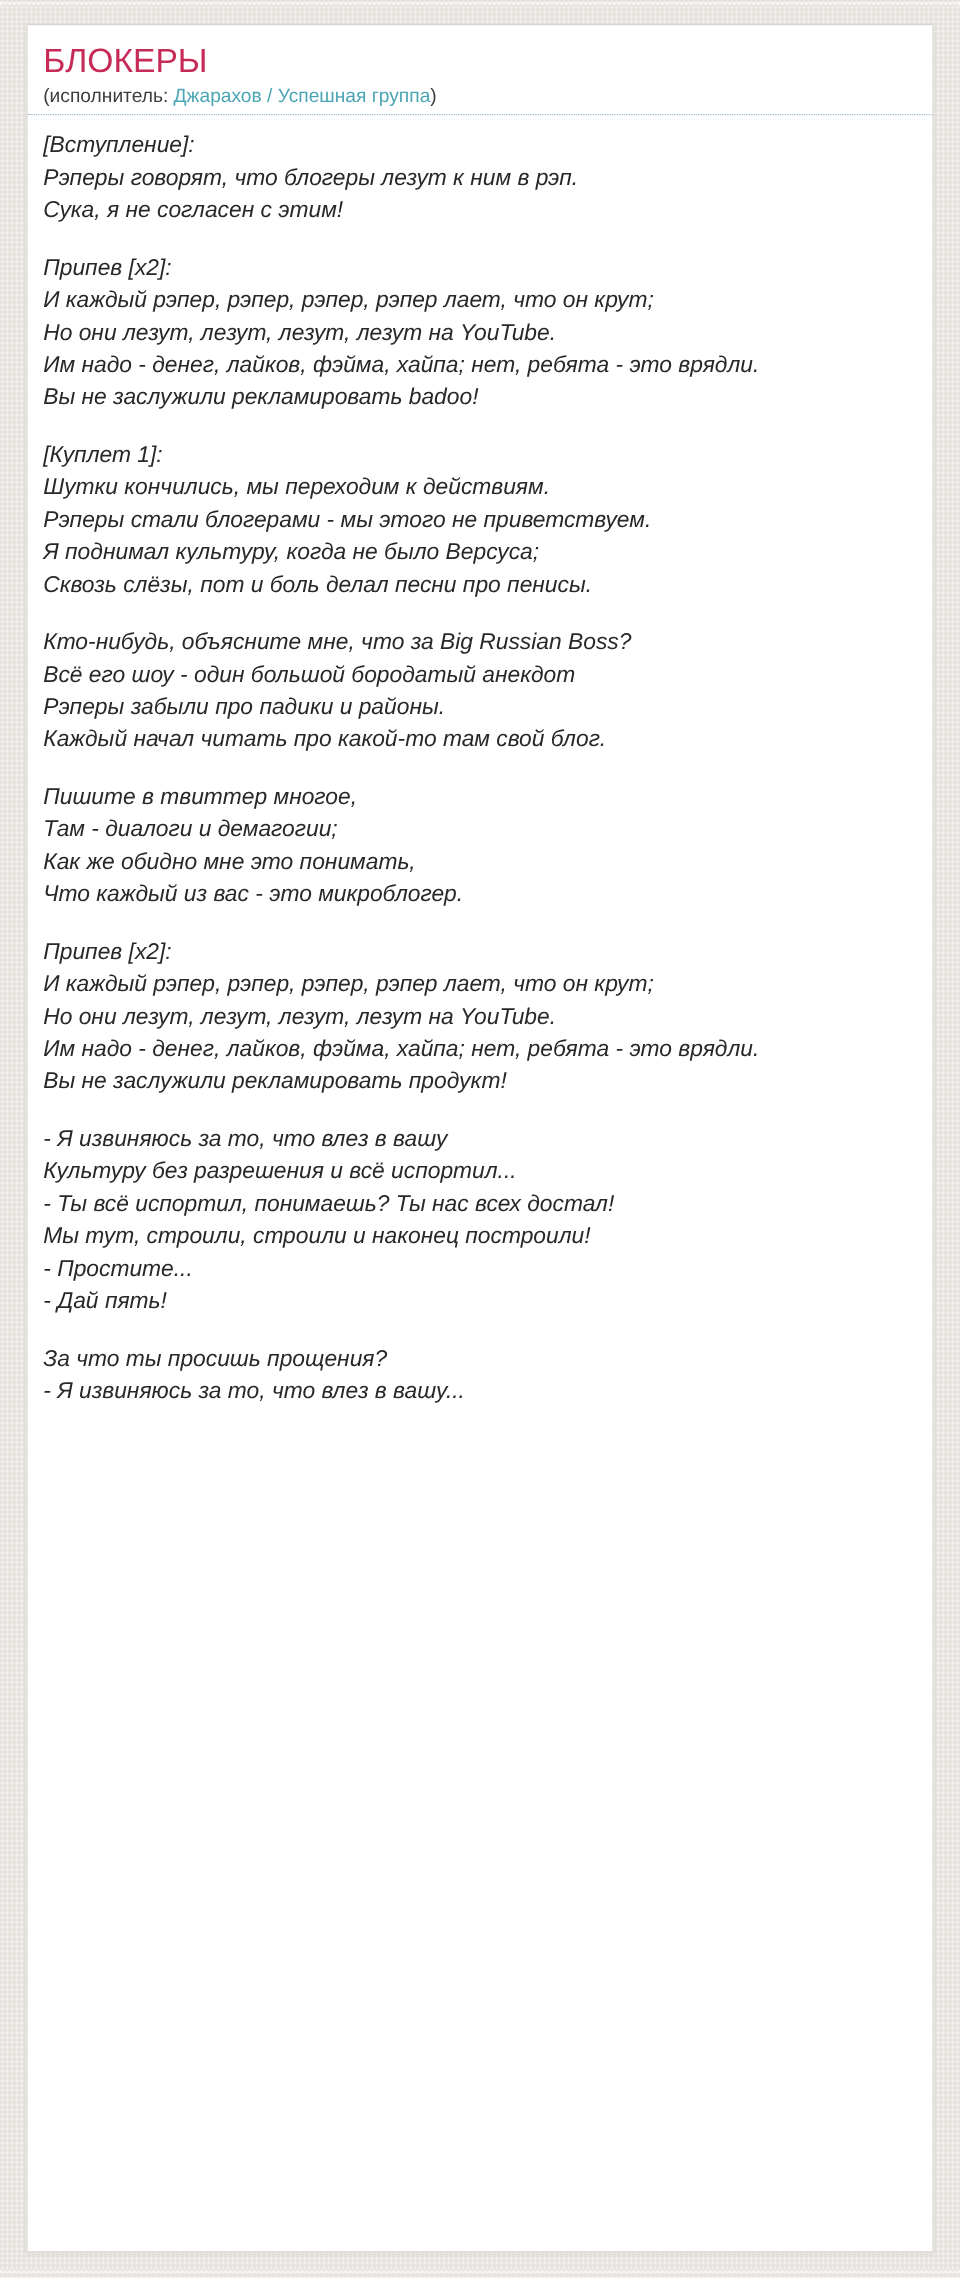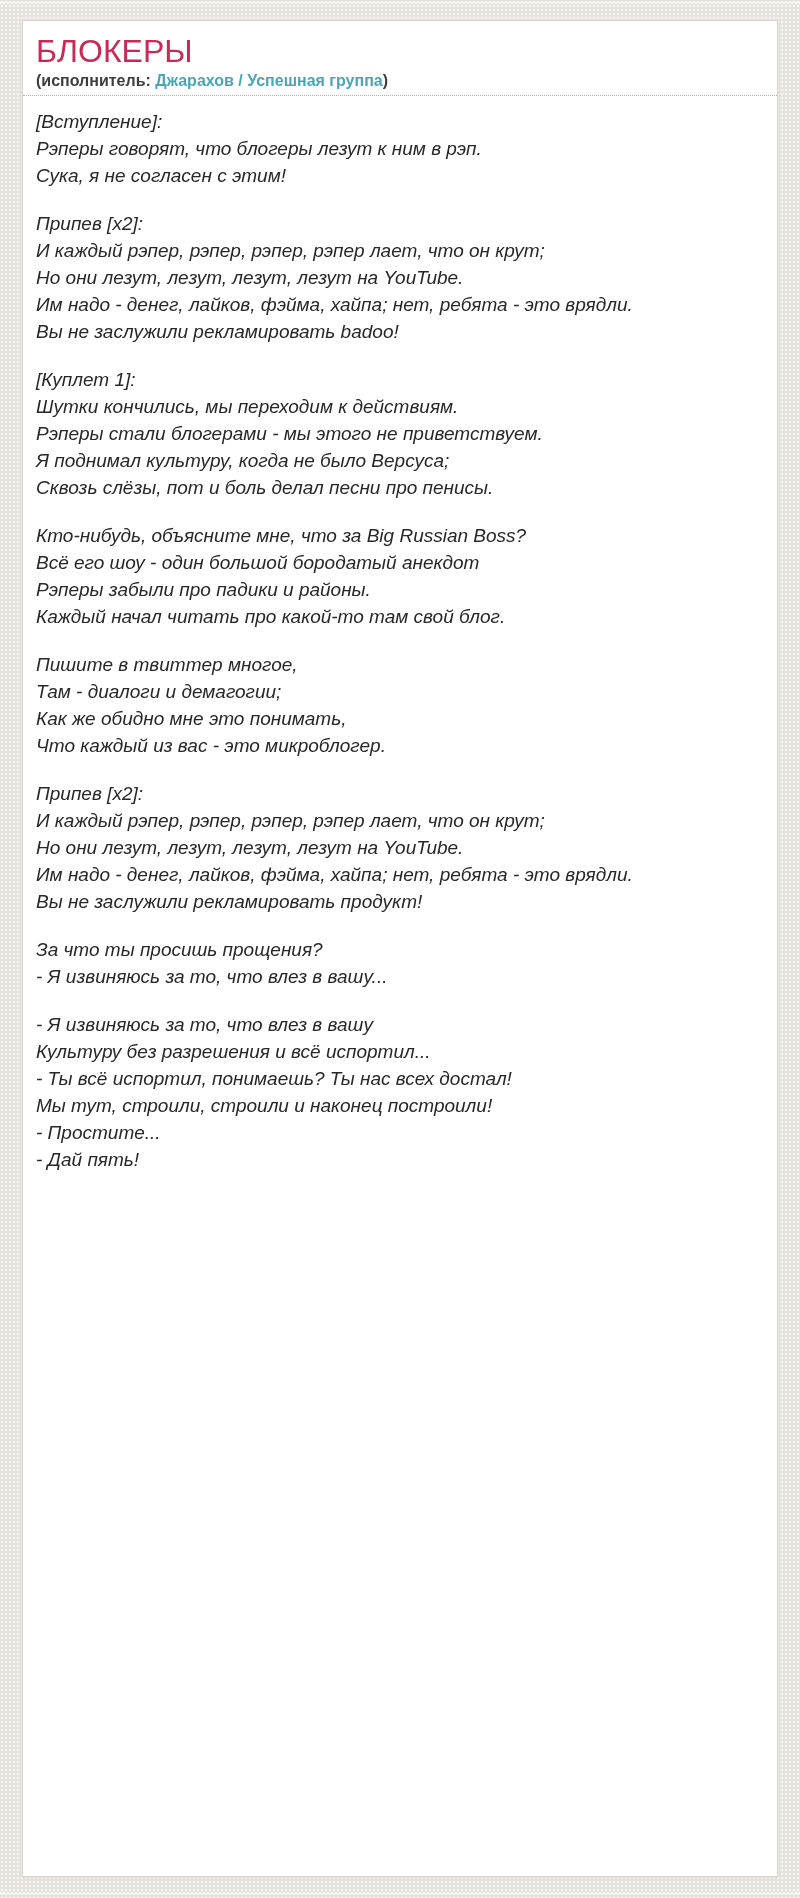--- a/index.html
+++ b/index.html
@@ -37,32 +37,31 @@
     background: #ffffff;
     border: 1px solid #d9d5cf;
     box-shadow: 0 1px 3px rgba(0,0,0,0.07);
     overflow: hidden;
   }
   .card-header {
     padding: 14px 14px 4px 13px;
     border-bottom: 1px dotted #97b6c8;
   }
   .song-title {
-    font-size: 32px;
+    font-size: 28px;
     line-height: 32px;
     font-weight: 400;
     color: #c52b56;
     letter-spacing: 0;
   }
   .artist-line {
     margin-top: 4px;
     font-size: 16px;
     line-height: 20px;
     color: #3d3d3d;
-    font-weight: bold;
   }
   .artist-line a {
     color: #4ba5b4;
     text-decoration: none;
     cursor: pointer;
   }
   .artist-sep { color: #4ba5b4; }
 
   .lyrics {
     padding: 12px 14px 0 13px;
@@ -84,18 +83,18 @@
     <div class="artist-line"><span>(исполнитель: </span><a href="#" style="color: rgb(75, 165, 180);">Джарахов</a><span class="artist-sep" style="color: rgb(75, 165, 180);"> / </span><a href="#" style="color: rgb(75, 165, 180);">Успешная группа</a><span>)</span></div>
   </div>
 
   <div class="lyrics" id="lyrics">
       <p class="stanza">[Вступление]:<br>Рэперы говорят, что блогеры лезут к ним в рэп.<br>Сука, я не согласен с этим!</p>
       <p class="stanza">Припев [x2]:<br>И каждый рэпер, рэпер, рэпер, рэпер лает, что он крут;<br>Но они лезут, лезут, лезут, лезут на YouTube.<br>Им надо - денег, лайков, фэйма, хайпа; нет, ребята - это врядли.<br>Вы не заслужили рекламировать badoo!</p>
       <p class="stanza">[Куплет 1]:<br>Шутки кончились, мы переходим к действиям.<br>Рэперы стали блогерами - мы этого не приветствуем.<br>Я поднимал культуру, когда не было Версуса;<br>Сквозь слёзы, пот и боль делал песни про пенисы.</p>
       <p class="stanza">Кто-нибудь, объясните мне, что за Big Russian Boss?<br>Всё его шоу - один большой бородатый анекдот<br>Рэперы забыли про падики и районы.<br>Каждый начал читать про какой-то там свой блог.</p>
       <p class="stanza">Пишите в твиттер многое,<br>Там - диалоги и демагогии;<br>Как же обидно мне это понимать,<br>Что каждый из вас - это микроблогер.</p>
       <p class="stanza">Припев [x2]:<br>И каждый рэпер, рэпер, рэпер, рэпер лает, что он крут;<br>Но они лезут, лезут, лезут, лезут на YouTube.<br>Им надо - денег, лайков, фэйма, хайпа; нет, ребята - это врядли.<br>Вы не заслужили рекламировать продукт!</p>
+      <p class="stanza">- Я извиняюсь за то, что влез в вашу<br>Культуру без разрешения и всё испортил...<br>- Ты всё испортил, понимаешь? Ты нас всех достал!<br>Мы тут, строили, строили и наконец построили!<br>- Простите...<br>- Дай пять!</p>
       <p class="stanza">За что ты просишь прощения?<br>- Я извиняюсь за то, что влез в вашу...</p>
-      <p class="stanza">- Я извиняюсь за то, что влез в вашу<br>Культуру без разрешения и всё испортил...<br>- Ты всё испортил, понимаешь? Ты нас всех достал!<br>Мы тут, строили, строили и наконец построили!<br>- Простите...<br>- Дай пять!</p>
     </div>
 </div>
 
 <div class="bg-dotted bottom"></div>
 
 </body></html>

